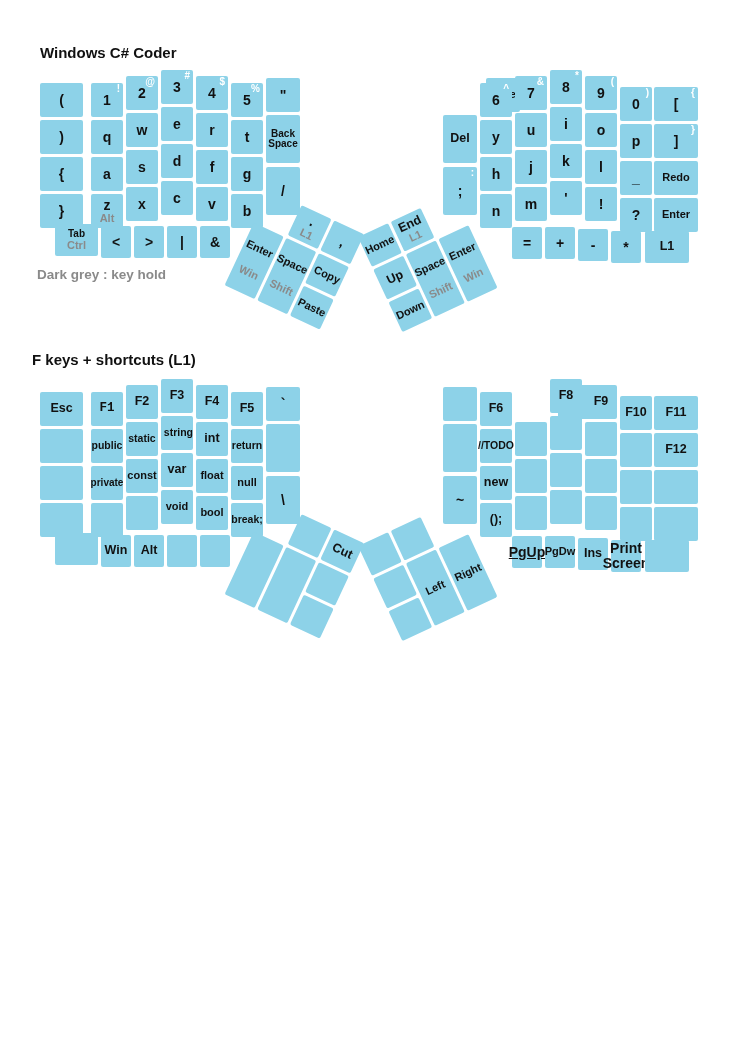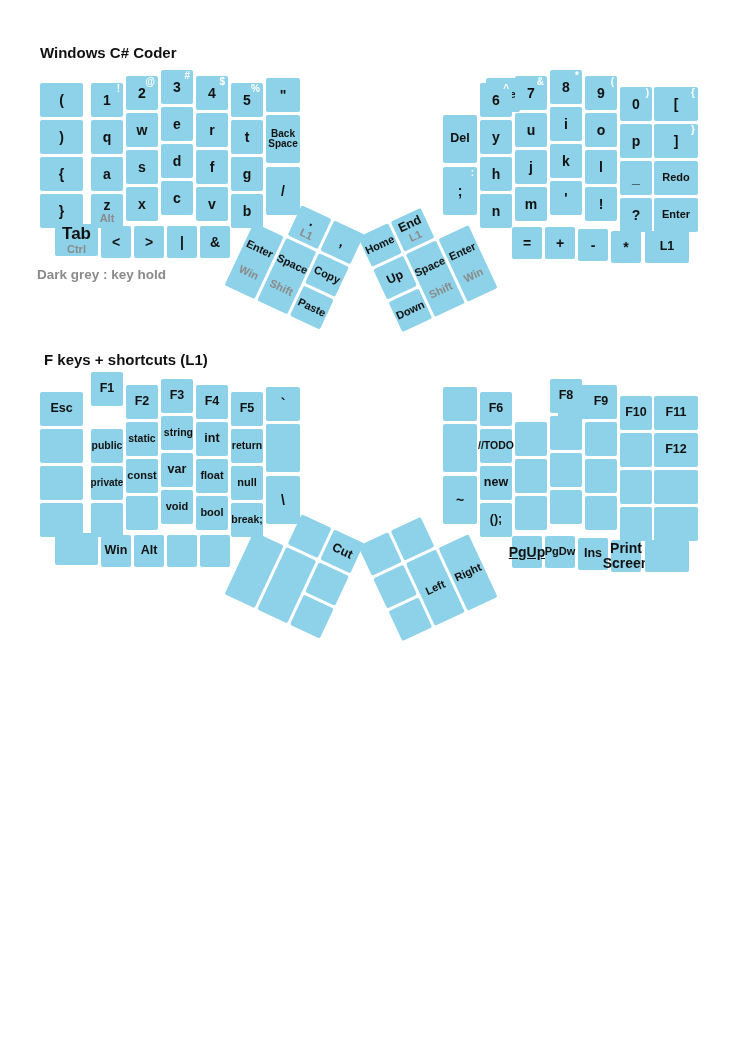--- a/index.html
+++ b/index.html
@@ -1,20 +1,20 @@
 <!DOCTYPE html>
 <html><head>
 <meta charset="utf-8">
 <style>
   html,body{margin:0;padding:0;background:#ffffff;}
   .page{position:relative;width:736px;height:1041px;background:var(--bg,#fff);overflow:hidden;
         font-family:"Liberation Sans","DejaVu Sans",sans-serif;}
   .title{position:absolute;margin:0;font-size:15px;font-weight:bold;color:var(--label,#111);}
   .t1{left:40px;top:44px;}
-  .t2{left:44px;top:351px;}
+  .t2{left:32px;top:351px;}
   .legend{position:absolute;left:37px;top:267px;font-size:13.5px;font-weight:bold;color:var(--hold,#767676);}
   .key{position:absolute;background:var(--key,#8DD2E8);border-radius:2px;
        display:flex;flex-direction:column;align-items:center;justify-content:center;
        color:var(--label,#111);font-weight:bold;overflow:visible;}
   .key .main{white-space:pre-line;text-align:center;line-height:1.05;}
   .key .sup{position:absolute;top:0px;right:3px;font-size:10px;color:var(--sup,#fff);line-height:1.2;}
   .key .hold{font-size:11px;color:var(--hold,#8a8a8a);line-height:1.1;white-space:nowrap;}
   .cluster{position:absolute;width:105px;height:105px;transform-origin:0 0;}
 </style>
 </head>
@@ -107,21 +107,21 @@
         <span class="main" style="font-size: 14px;">"</span>
       </div>
       <div class="key" style="left: 266px; top: 115px; width: 34px; height: 48px;">
         <span class="main" style="font-size: 10px;">Back
 Space</span>
       </div>
       <div class="key" style="left: 266px; top: 167px; width: 34px; height: 48px;">
         <span class="main" style="font-size: 14px;">/</span>
       </div>
       <div class="key" style="left: 55px; top: 224px; width: 43px; height: 32px;">
-        <span class="main" style="font-size: 17px;">Tab</span>
+        <span class="main" style="font-size: 10px;">Tab</span>
         <span class="hold">Ctrl</span>
       </div>
       <div class="key" style="left: 101px; top: 226px; width: 30px; height: 32px;">
         <span class="main" style="font-size: 14px;">&lt;</span>
       </div>
       <div class="key" style="left: 134px; top: 226px; width: 30px; height: 32px;">
         <span class="main" style="font-size: 14px;">&gt;</span>
       </div>
       <div class="key" style="left: 167px; top: 226px; width: 30px; height: 32px;">
         <span class="main" style="font-size: 14px;">|</span>
@@ -278,21 +278,21 @@
           <span class="main" style="font-size: 11px;">Enter</span>
           <span class="hold">Win</span>
         </div>
       </div>
       <div class="key" style="left: 40px; top: 392px; width: 43px; height: 34px;">
         <span class="main" style="font-size: 12.5px;">Esc</span>
       </div>
       <div class="key" style="left: 40px; top: 429px; width: 43px; height: 34px;"></div>
       <div class="key" style="left: 40px; top: 466px; width: 43px; height: 34px;"></div>
       <div class="key" style="left: 40px; top: 503px; width: 43px; height: 34px;"></div>
-      <div class="key" style="left: 91px; top: 372px; width: 32px; height: 34px;">
+      <div class="key" style="left: 91px; top: 392px; width: 32px; height: 34px; font-family: Liberation Mono, monospace;">
         <span class="main" style="font-size: 12.5px;">F1</span>
       </div>
       <div class="key" style="left: 91px; top: 429px; width: 32px; height: 34px;">
         <span class="main" style="font-size: 10.5px;">public</span>
       </div>
       <div class="key" style="left: 91px; top: 466px; width: 32px; height: 34px;">
         <span class="main" style="font-size: 10px;">private</span>
       </div>
       <div class="key" style="left: 91px; top: 503px; width: 32px; height: 34px;"></div>
       <div class="key" style="left: 126px; top: 385px; width: 32px; height: 34px;">

